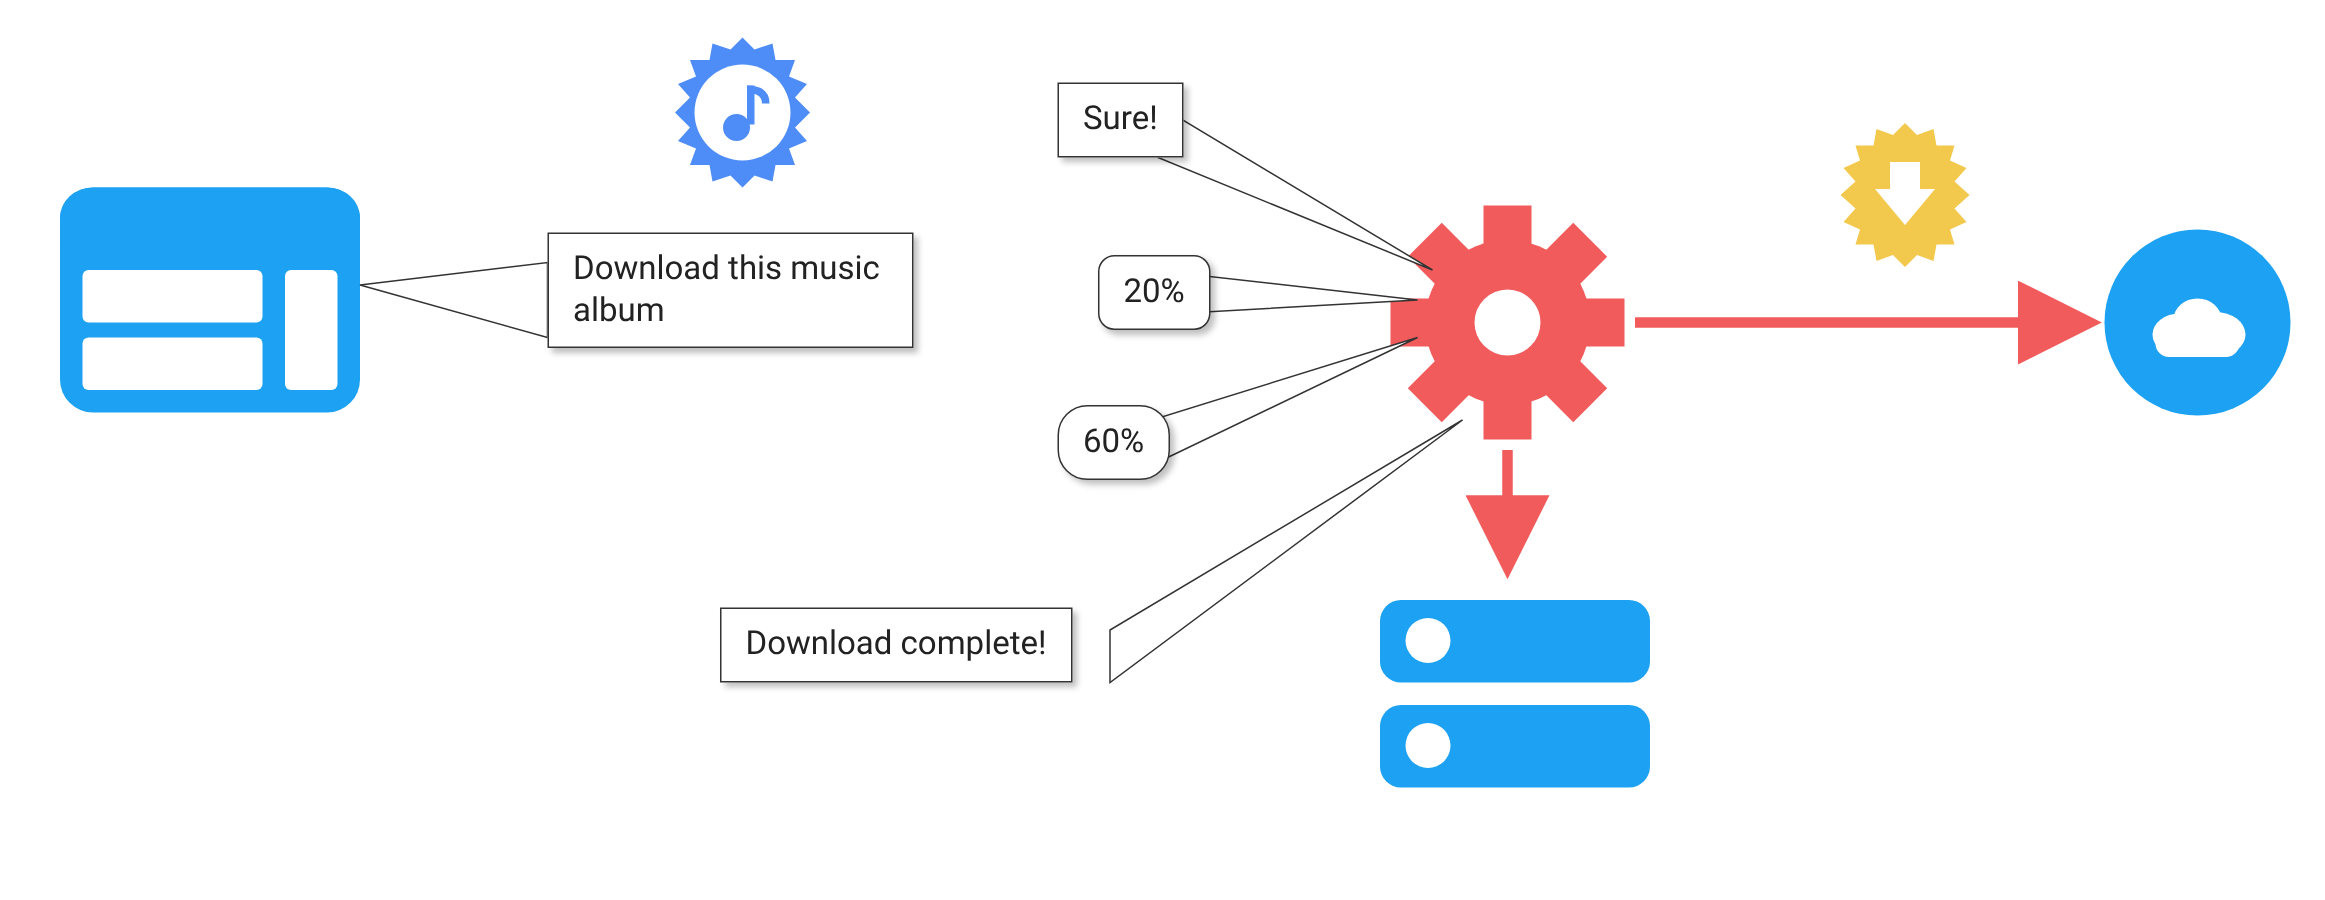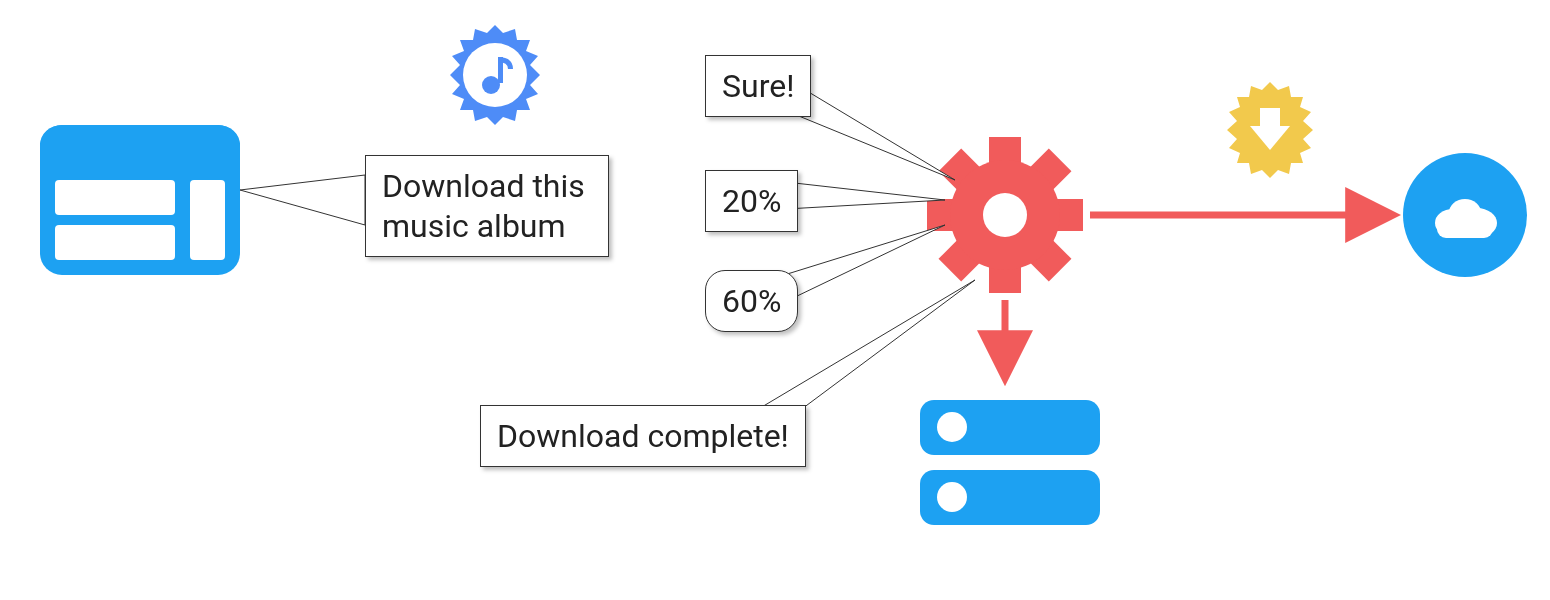--- a/index.html
+++ b/index.html
@@ -17,21 +17,21 @@
     height: 600px;
   }
   .abs { position: absolute; }
 
   
   .msg-box {
     background: #ffffff;
     border: 1px solid #333;
     box-shadow: 3px 3px 4px rgba(0,0,0,0.25);
     padding: 10px 16px;
-    font-size: 32px;
+    font-size: 22px;
     color: #222;
     line-height: 1.25;
     white-space: pre;
     z-index: 5;
   }
   .msg-box.multi { white-space: normal; width: 210px; }
 
   svg { position: absolute; left: 0; top: 0; }
 </style>
 </head>
@@ -139,19 +139,19 @@
       <circle cx="32" cy="97" r="15" fill="#FFFFFF"></circle>
     </g>
 
   </svg>
 
   <div class="msg-box multi abs" style="left:365px; top:155px;">Download this
 music album</div>
 
   <div class="msg-box abs" style="left:705px; top:55px;">Sure!</div>
 
-  <div class="msg-box abs" style="left:705px; top:170px;">20%</div>
+  <div class="msg-box abs" style="left:732px; top:170px;border-radius:11px;">20%</div>
 
   <div class="msg-box abs" style="left:705px; top:270px;border-radius:20px;">60%</div>
 
   <div class="msg-box abs" style="left:480px; top:405px;">Download complete!</div>
 
 </div>
 
 </body></html>

